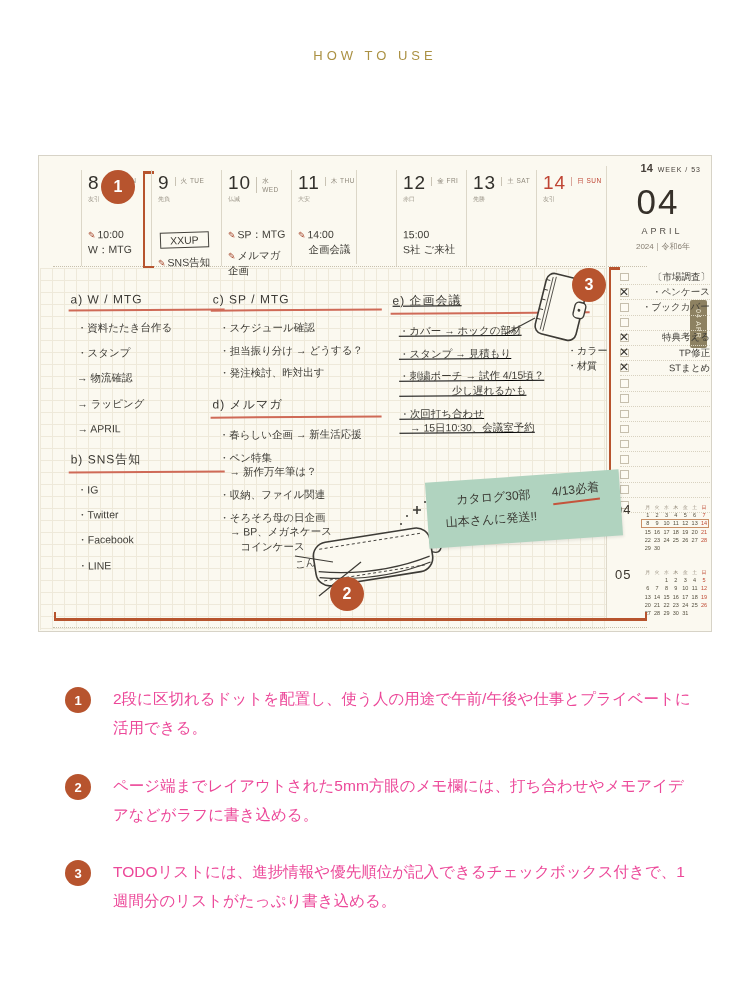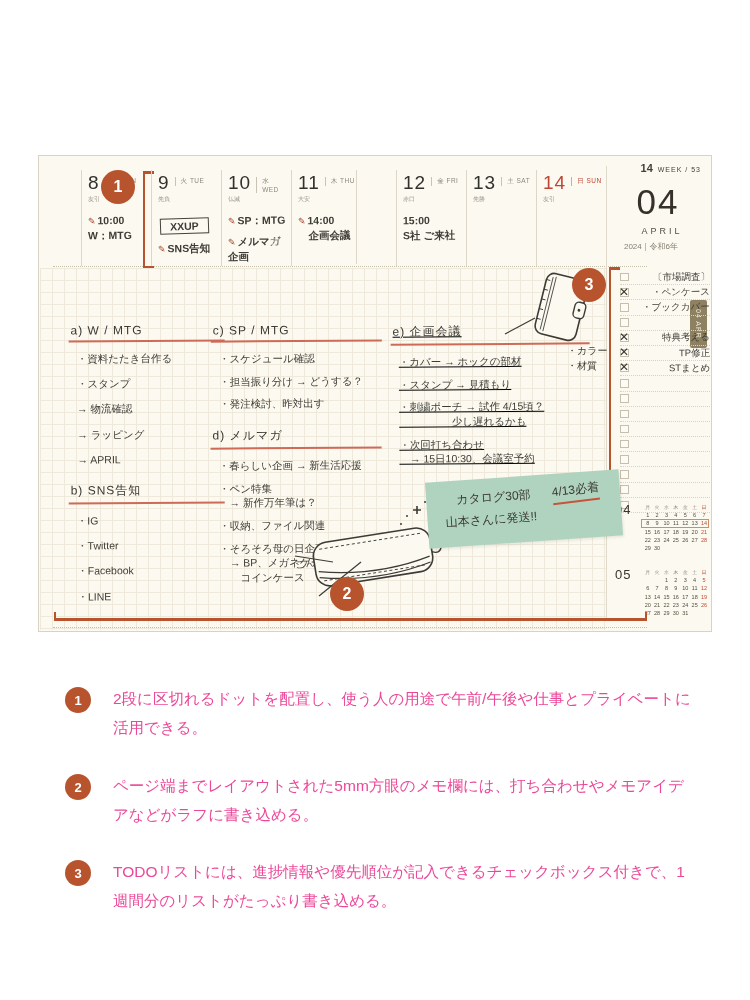--- a/index.html
+++ b/index.html
@@ -23,46 +23,46 @@
   .gutter-div { position:absolute; left:317px; top:14px; height:94px; border-left:1px solid #dcd7c8; }
 
   .day-col { position:absolute; top:14px; width:66px; height:96px;
              border-left:1px solid #dcd7c8; padding:2px 0 0 6px; }
   .day-head { display:flex; align-items:flex-start; }
   .day-num { font-size:19px; color:#33312c; letter-spacing:1px; }
   .day-wd { font-size:6.5px; color:#8f897c; margin:5px 0 0 5px; padding-left:5px;
             border-left:1px solid #c9c3b4; letter-spacing:.5px; }
   .sun .day-num, .sun .day-wd { color:#bf4433; border-color:#d9a79b; }
   .day-rk { font-size:6px; color:#9a9487; margin-top:1px; }
-  .entries { margin-top:9px;font-weight:bold; }
+  .entries { margin-top:23px; }
   .entry { font-size:10.5px; line-height:1.4; color:#3e3c36; margin-bottom:6px;
            white-space:pre-line; transform:rotate(-.6deg); }
   .pen-icon { color:#a84a30; font-size:9px; margin-right:2px; }
   .xx-box { display:inline-block; border:1.5px solid #45433d; padding:1px 9px;
             font-size:10.5px; color:#3e3c36; transform:rotate(-2deg); margin:5px 0 7px 2px; }
   .day-bracket { position:absolute; top:15px; width:9px; height:97px;
                  border-left:2.5px solid #b7542e; }
   .day-bracket::before, .day-bracket::after { content:""; position:absolute; left:0; width:9px;
                  height:2.5px; background:#b7542e; }
   .day-bracket::before { top:0; } .day-bracket::after { bottom:0; }
 
   .week-label { position:absolute; right:10px; top:6px; color:#47413b; font-size:7px; letter-spacing:1px; }
   .week-label b { font-size:11px; letter-spacing:0; margin-right:2px; }
   .month-num  { position:absolute; left:567px; width:104px; top:26px; text-align:center;
                 font-size:35px; color:#36312a; letter-spacing:2px; }
   .month-name { position:absolute; left:567px; width:112px; top:70px; text-align:center;
                 font-size:9px; letter-spacing:3px; color:#55504a; }
-  .month-year { position:absolute; left:560px; width:104px; top:85px; text-align:center;
+  .month-year { position:absolute; left:572px; width:104px; top:85px; text-align:center;
                 font-size:8px; color:#847d70; }
   .side-tab { position:absolute; left:651px; top:144px; width:17px; height:48px; background:#8d8161;
               border-radius:2px; color:#efe9d3; font-size:7px; letter-spacing:1px;
               writing-mode:vertical-rl; text-align:center; line-height:17px; }
 
   
-  .note-col { position:absolute; top:136px;margin-top:31px; }
+  .note-col { position:absolute; top:136px; }
   .note-group { margin-bottom:16px; transform:rotate(-.4deg); }
   .note-heading { font-size:12px; color:#3a3833; letter-spacing:1px; padding:0 4px 3px 2px;
                   border-bottom:2px solid #cf6a57; margin-bottom:9px; width:94%; }
   .note-item { font-size:10.5px; color:#3e3c36; line-height:1.4; margin:0 0 8px 8px;
                white-space:pre-line; }
   .sp1 .note-item { margin-bottom:10.5px; }
   .annot { position:absolute; font-size:10px; color:#3e3c36; }
 
   
   .sticky { position:absolute; left:388px; top:320px; width:194px; height:66px;
@@ -111,20 +111,21 @@
   .pt-badge { flex:0 0 26px; height:26px; border-radius:50%; background:#b7542e; color:#fff;
               font-size:13px; font-weight:bold; display:flex; align-items:center;
               justify-content:center; margin-top:3px; }
   .pt-text { width:578px; font-size:15.5px; line-height:1.9; color:#ec4899; }
 </style>
 </head>
 <body>
 
 <div class="page">
 
+  <div class="eyebrow">HOW TO USE</div>
 
   <div class="planner">
     <div class="grid-bg"></div>
     <div class="dot-sep" style="left:14px;top:110px;width:594px;"></div>
     <div class="dot-sep" style="left:14px;top:471px;width:594px;"></div>
     <div class="panel-divider"></div>
     <div class="gutter-div"></div>
 
     <div id="days">
         <div class="day-col" style="left: 42px;">

